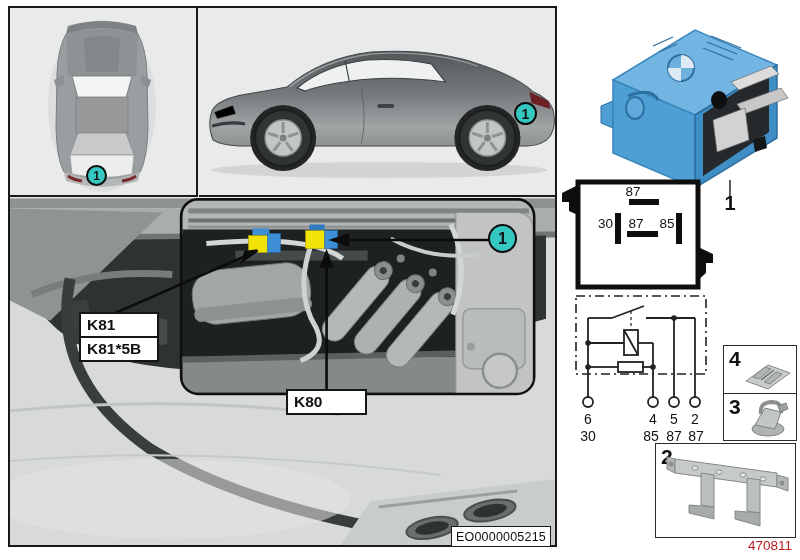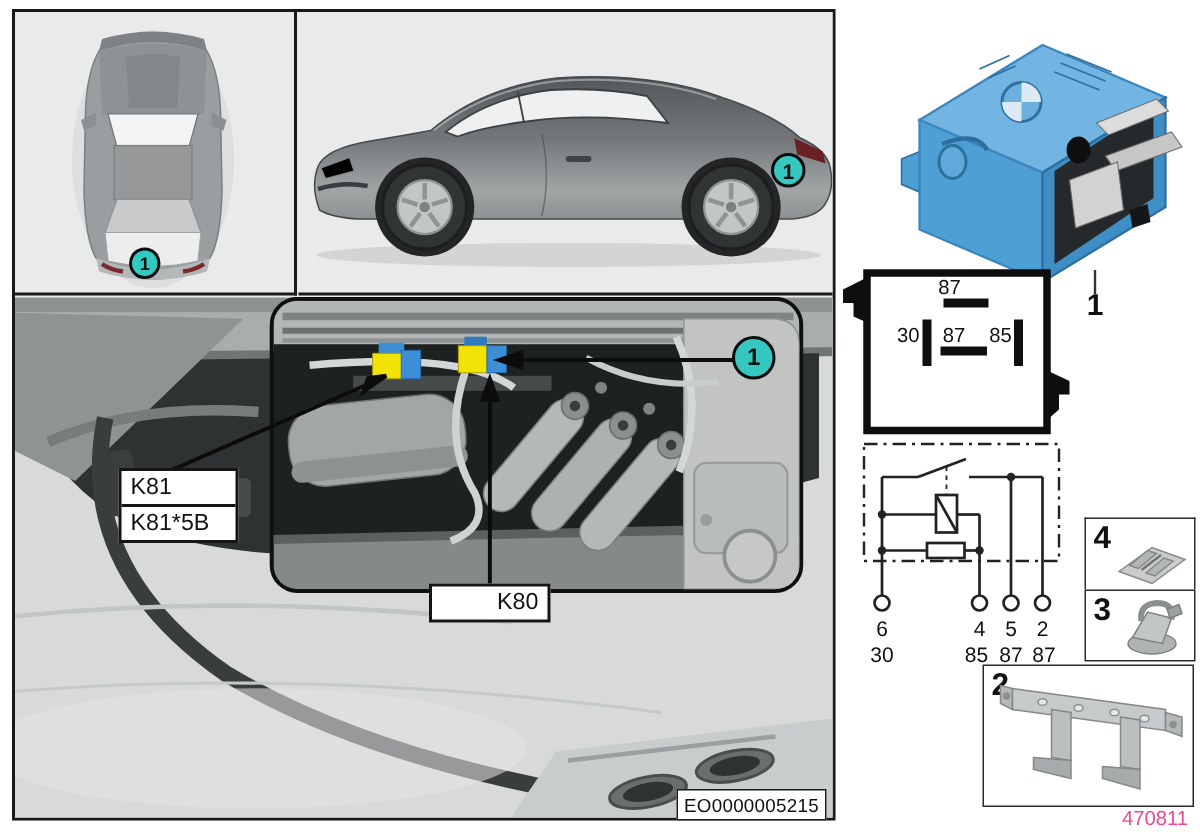--- a/index.html
+++ b/index.html
@@ -16,41 +16,41 @@
   .panel svg{display:block;width:100%;height:100%;}
   
   .callout{position:absolute;border-radius:50%;background:#35c8c0;border:2px solid #0c0e0e;
            display:flex;align-items:center;justify-content:center;font-weight:bold;color:#101212;
            box-sizing:border-box;z-index:30;}
   #callout-top{left:76px;top:157px;width:21px;height:21px;font-size:12px;}
   #callout-side{left:504px;top:94px;width:23px;height:23px;font-size:14px;}
   #callout-inset{left:478px;top:216px;width:29px;height:29px;font-size:16px;}
   
   .tag{position:absolute;background:#fff;border:2px solid #151515;z-index:25;}
-  .tag .row{height:22px;line-height:22px;padding:0 6px;font-size:15.5px;font-weight:normal;white-space:nowrap;}
+  .tag .row{height:22px;line-height:22px;padding:0 6px;font-size:15.5px;font-weight:bold;white-space:nowrap;}
   .tag .row + .row{border-top:2px solid #151515;}
   #tag-k81{left:69px;top:304px;width:76px;}
-  #tag-k80{left:276px;top:381px;width:77px;text-align:right;}
+  #tag-k80{left:276px;top:381px;width:77px;}
   
   #eo-label{position:absolute;left:441px;top:518px;width:100px;height:21px;background:#fff;
             border:1.5px solid #1a1a1a;box-sizing:border-box;display:flex;align-items:center;
             justify-content:center;font-size:12.5px;letter-spacing:.2px;z-index:25;}
   
   .abs{position:absolute;}
   #relay-photo{left:595px;top:8px;width:195px;height:204px;}
   #pin-diagram{left:555px;top:174px;width:165px;height:120px;}
   #schematic{left:560px;top:288px;width:150px;height:160px;}
   .item-box{position:absolute;background:#fff;border:1.6px solid #2a2a2a;box-sizing:border-box;}
   #item-4{left:723px;top:345px;width:74px;height:48px;border-bottom:none;}
   #item-3{left:723px;top:393px;width:74px;height:48px;}
   #item-2{left:655px;top:443px;width:141px;height:95px;}
   .item-num{position:absolute;left:5px;top:1px;font-size:21px;font-weight:bold;}
   .item-icon{position:absolute;right:2px;bottom:2px;}
   #doc-number{position:absolute;left:700px;top:538px;width:92px;text-align:right;
-              font-size:13.5px;color:#ec4899;}
+              font-size:13.5px;color:#b91c1c;}
 </style>
 </head>
 <body>
 
 <div id="stage">
 
   <div id="frame">
 
     <div class="panel" id="panel-top-view">
       <svg viewBox="0 0 186 187">

